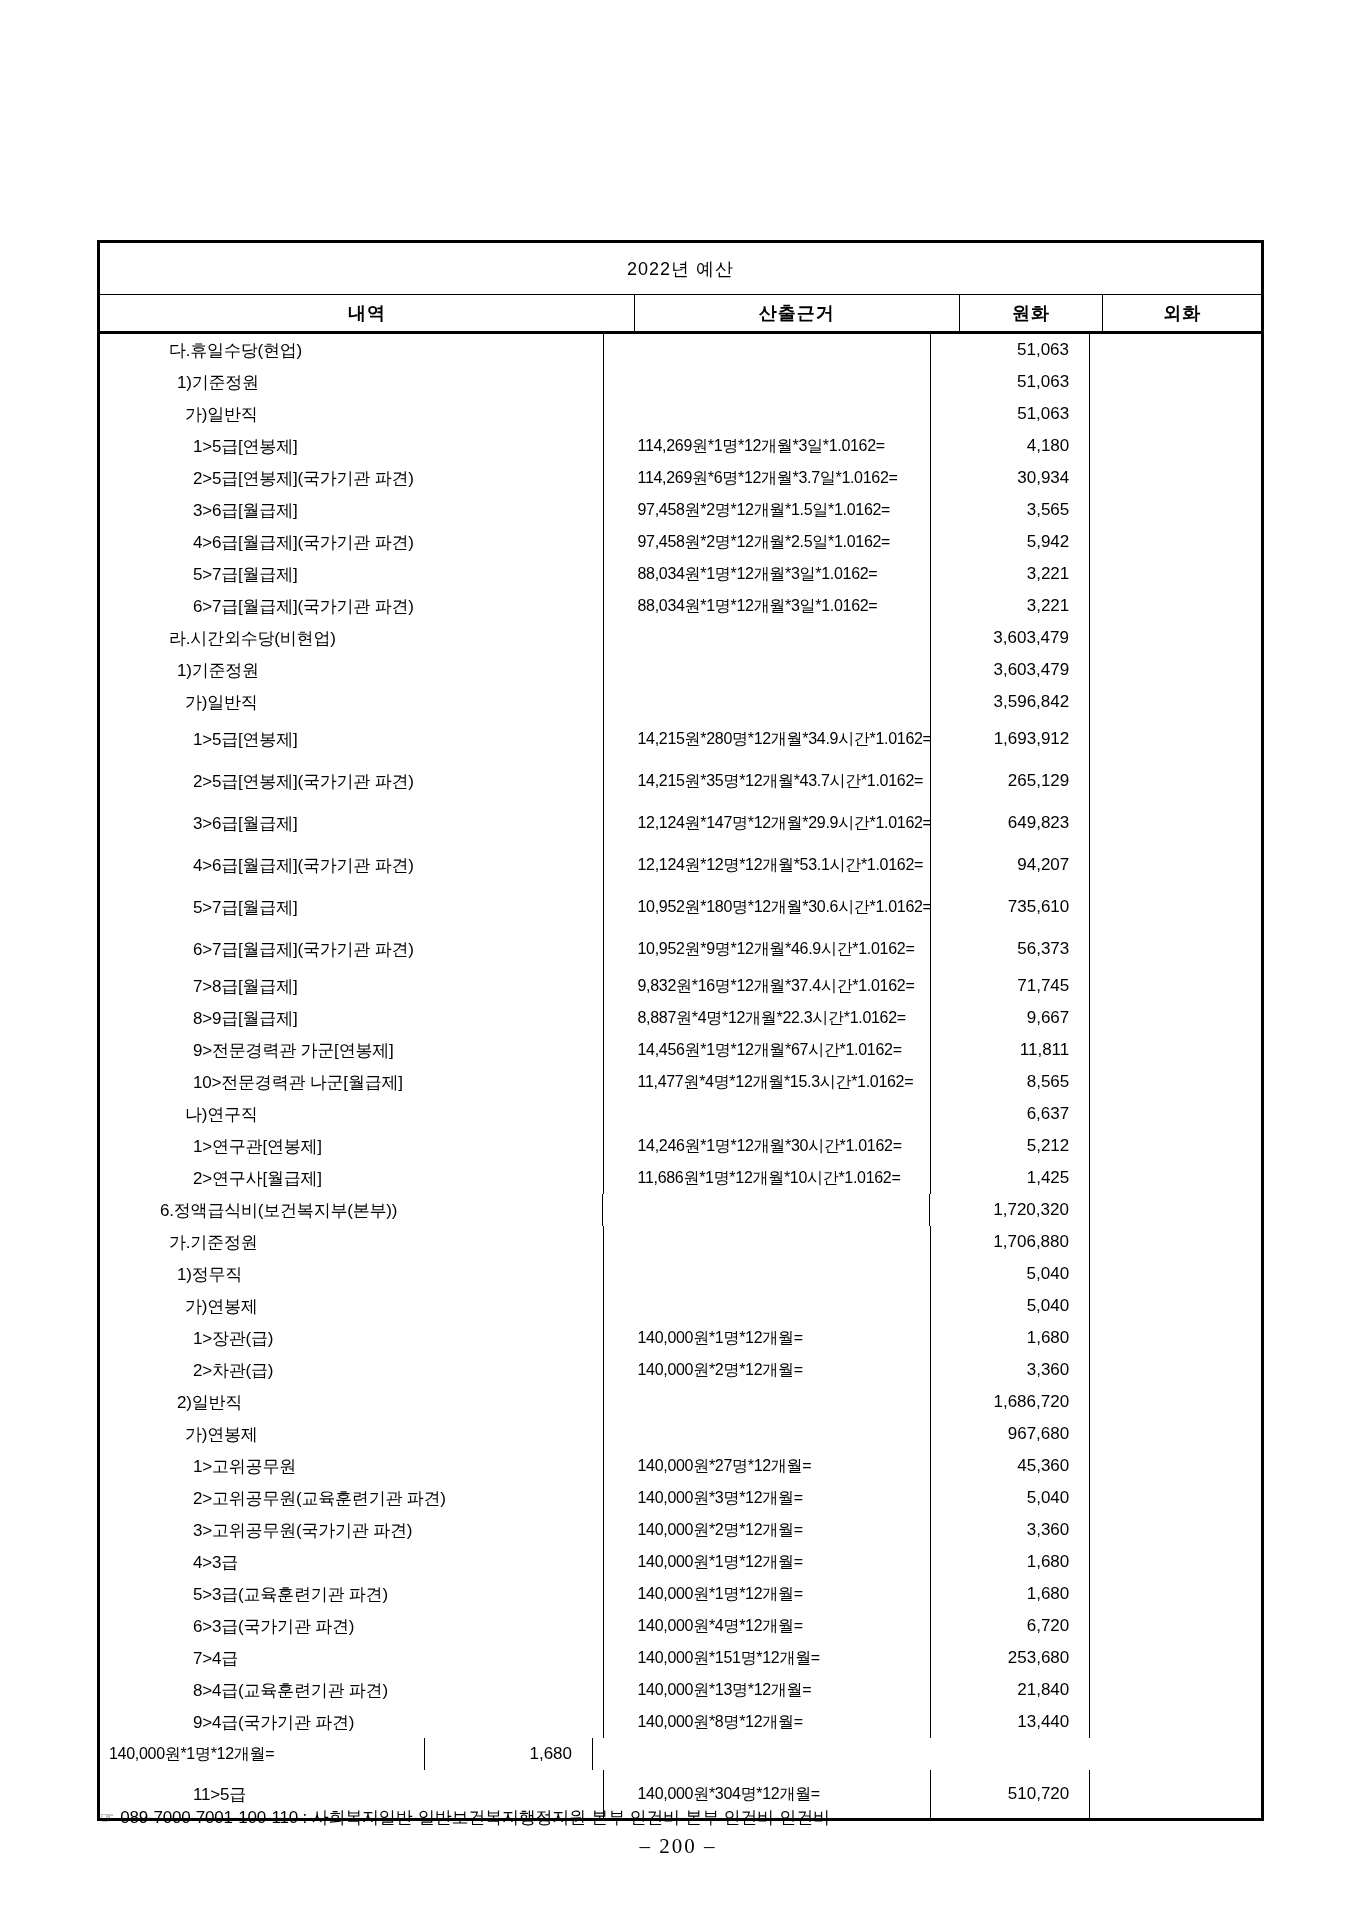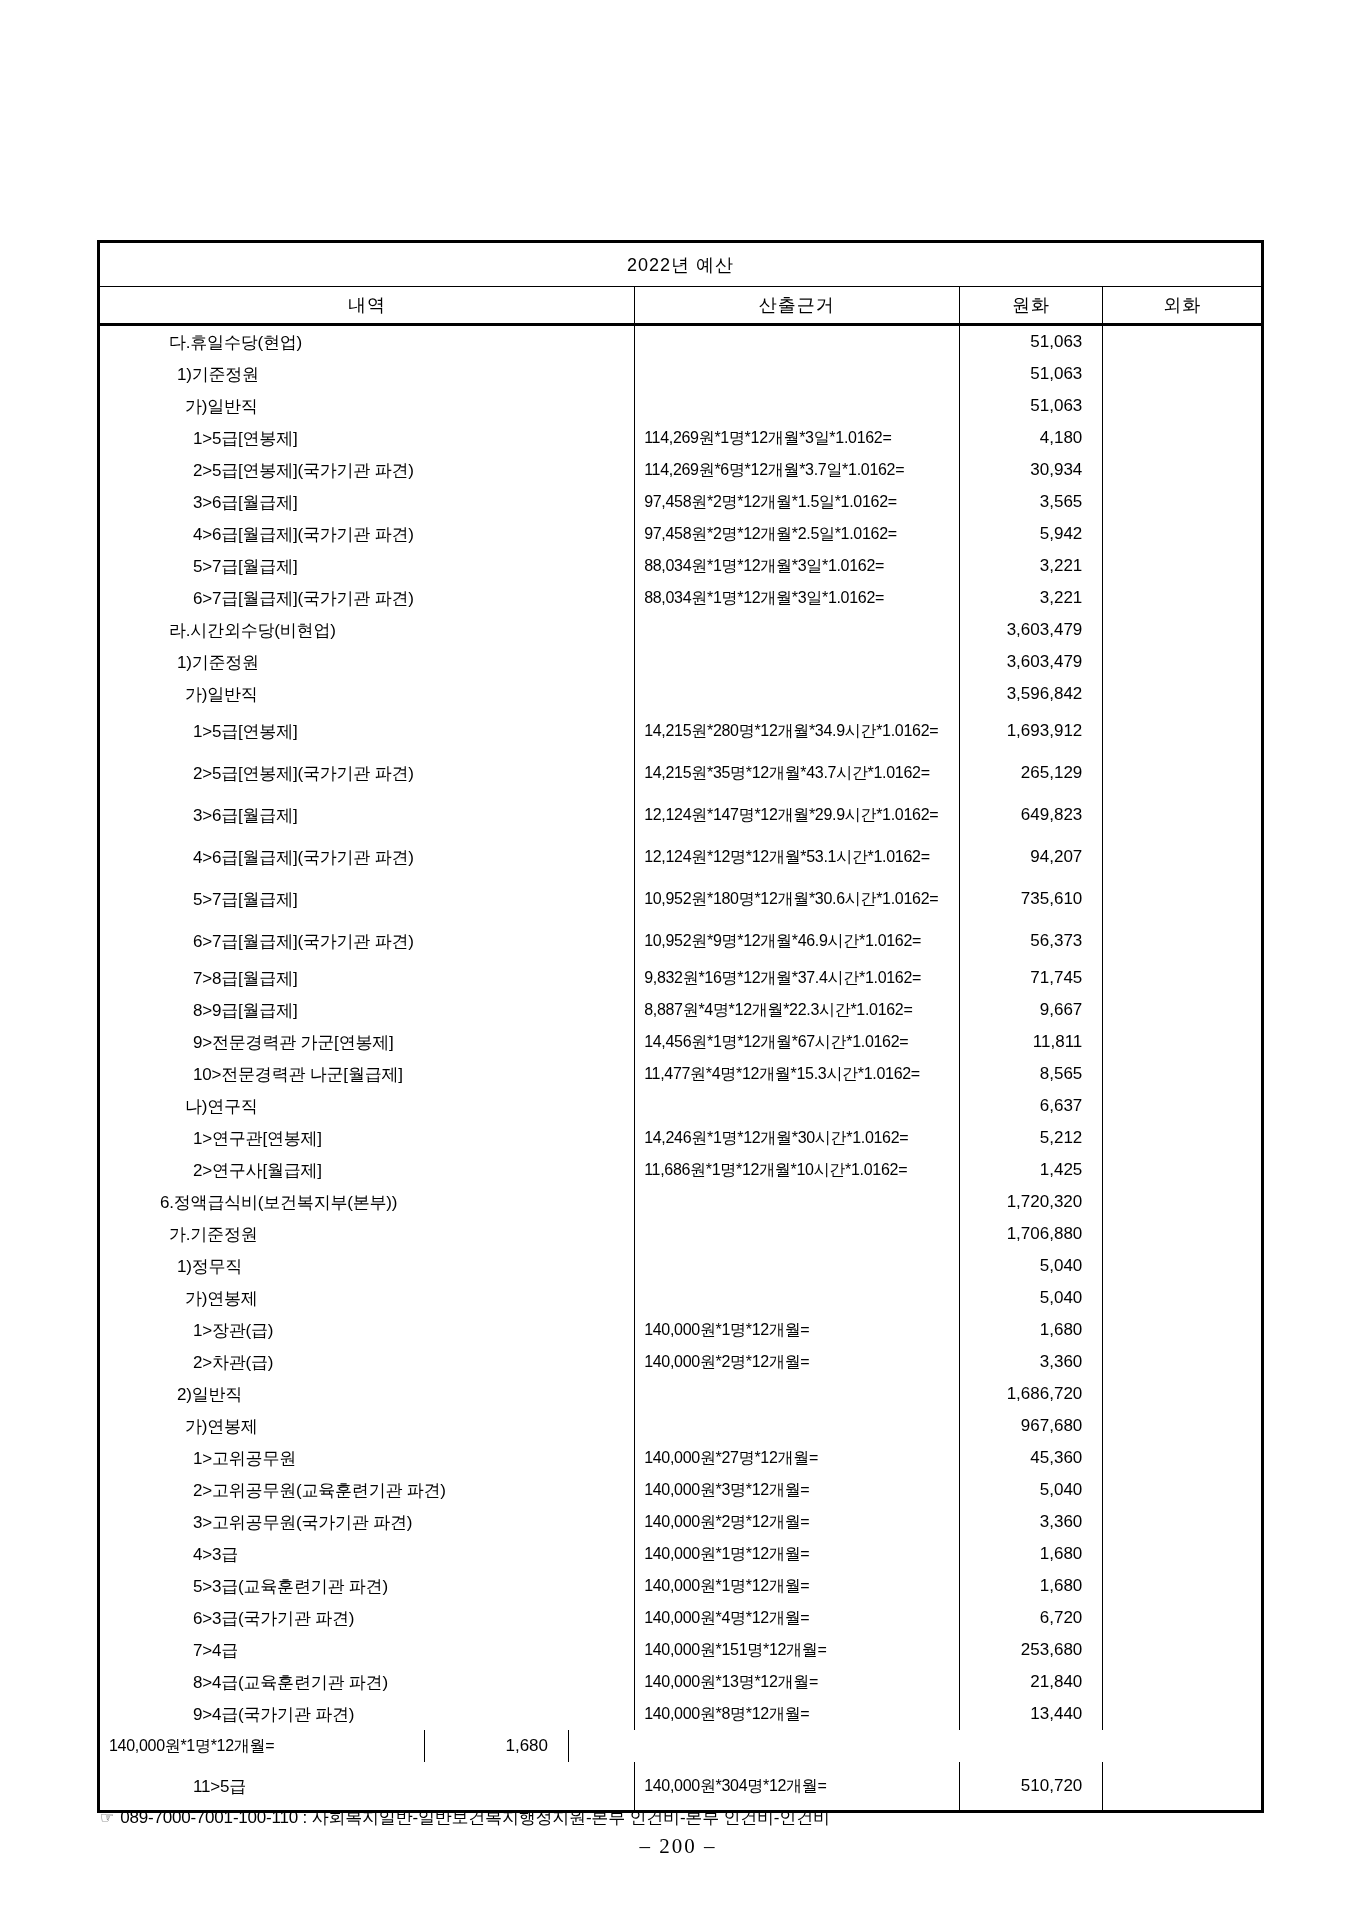--- a/index.html
+++ b/index.html
@@ -22,46 +22,48 @@
 
   
   .budget-table {
     position:absolute;
     left:97px; top:240px;
     width:1167px;
     border:3px solid #000;
     background:#fff;
   }
   .title-row {
-    height:44px;
+    height:52px;
     border-bottom:1px solid #000;
     display:flex; align-items:center; justify-content:center;
     font-size:18px;
     letter-spacing:1px;
   }
   .header-row {
     height:39px;
     border-bottom:3px solid #000;
     display:flex;
     font-size:18px;
   }
   .hcell {
     display:flex; align-items:center; justify-content:center;
     letter-spacing:1px;
+    font-weight:bold;
   }
   .col-item  { width:536px; border-right:1px solid #000; }
   .col-basis { width:325px; border-right:1px solid #000; }
   .col-krw   { width:144px; border-right:1px solid #000; }
   .col-fx    { width:158px; }
 
   .tbody { width:100%; }
   .trow {
     display:flex;
     height:32px;
     font-size:17px;
+    gap:24px;
   }
   .trow .c {
     display:flex; align-items:center;
     overflow:hidden;
     white-space:nowrap;
   }
   .c-item  { letter-spacing:-0.2px; }
   .c-basis { padding-left:9px; font-size:16px; letter-spacing:-0.3px; }
   .c-krw   { justify-content:flex-end; padding-right:20px; }
   

